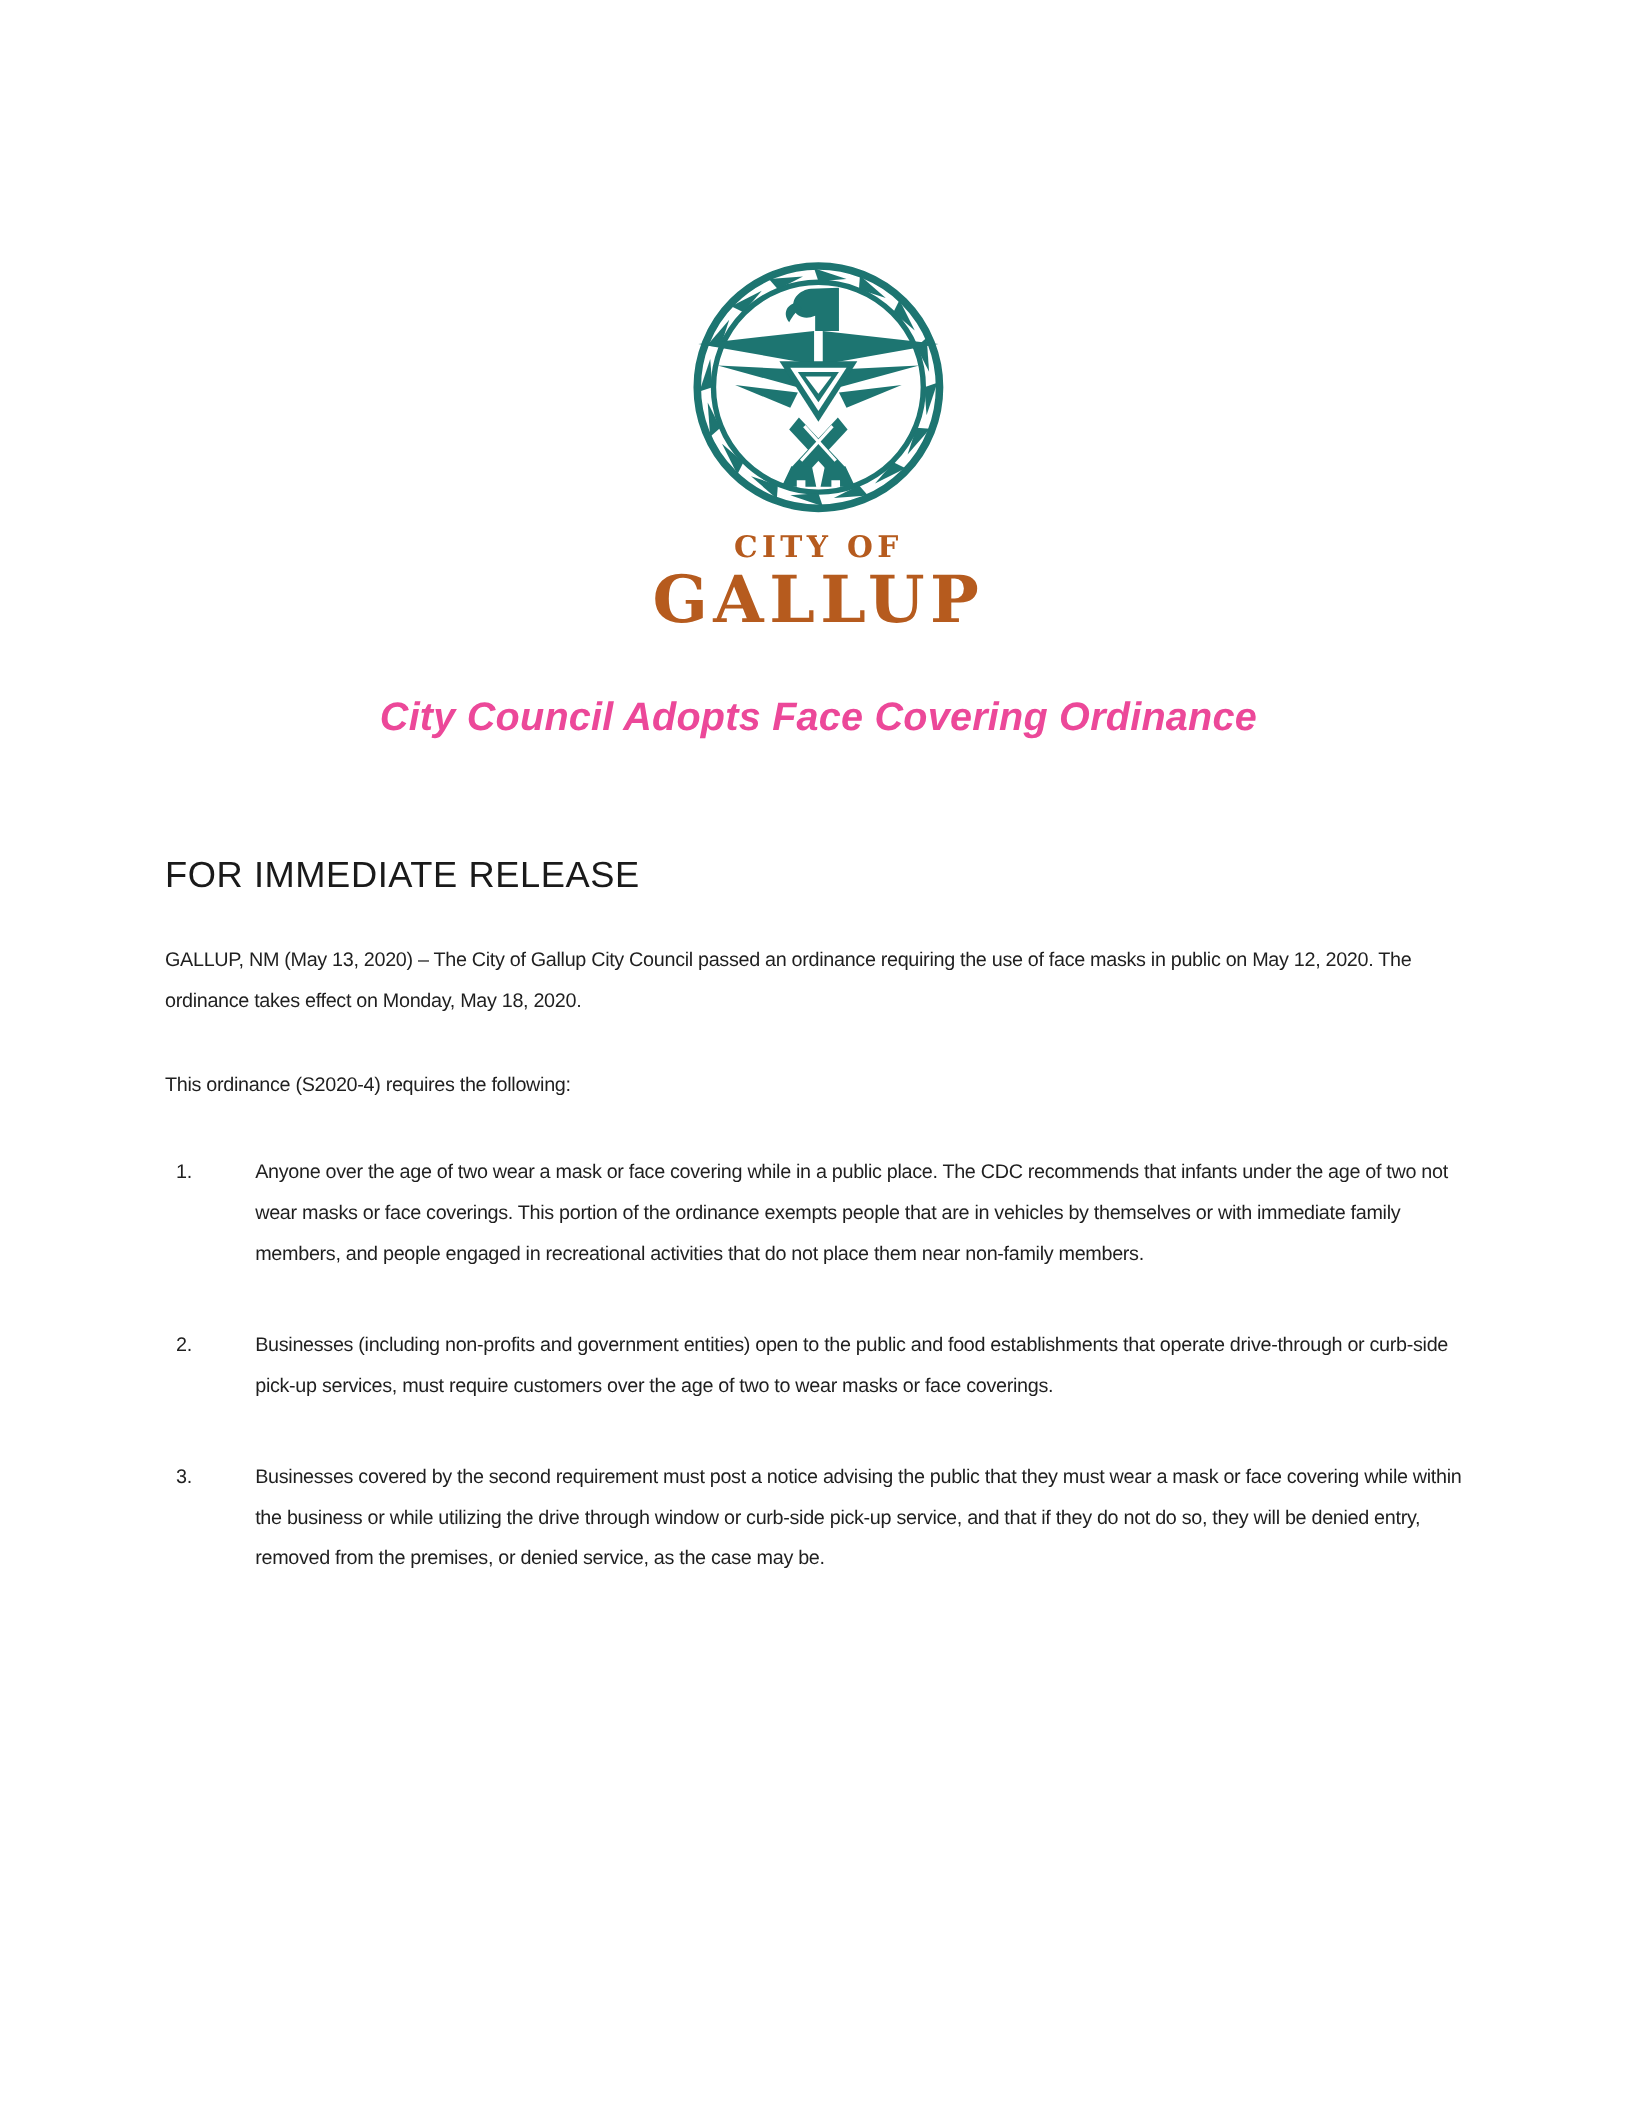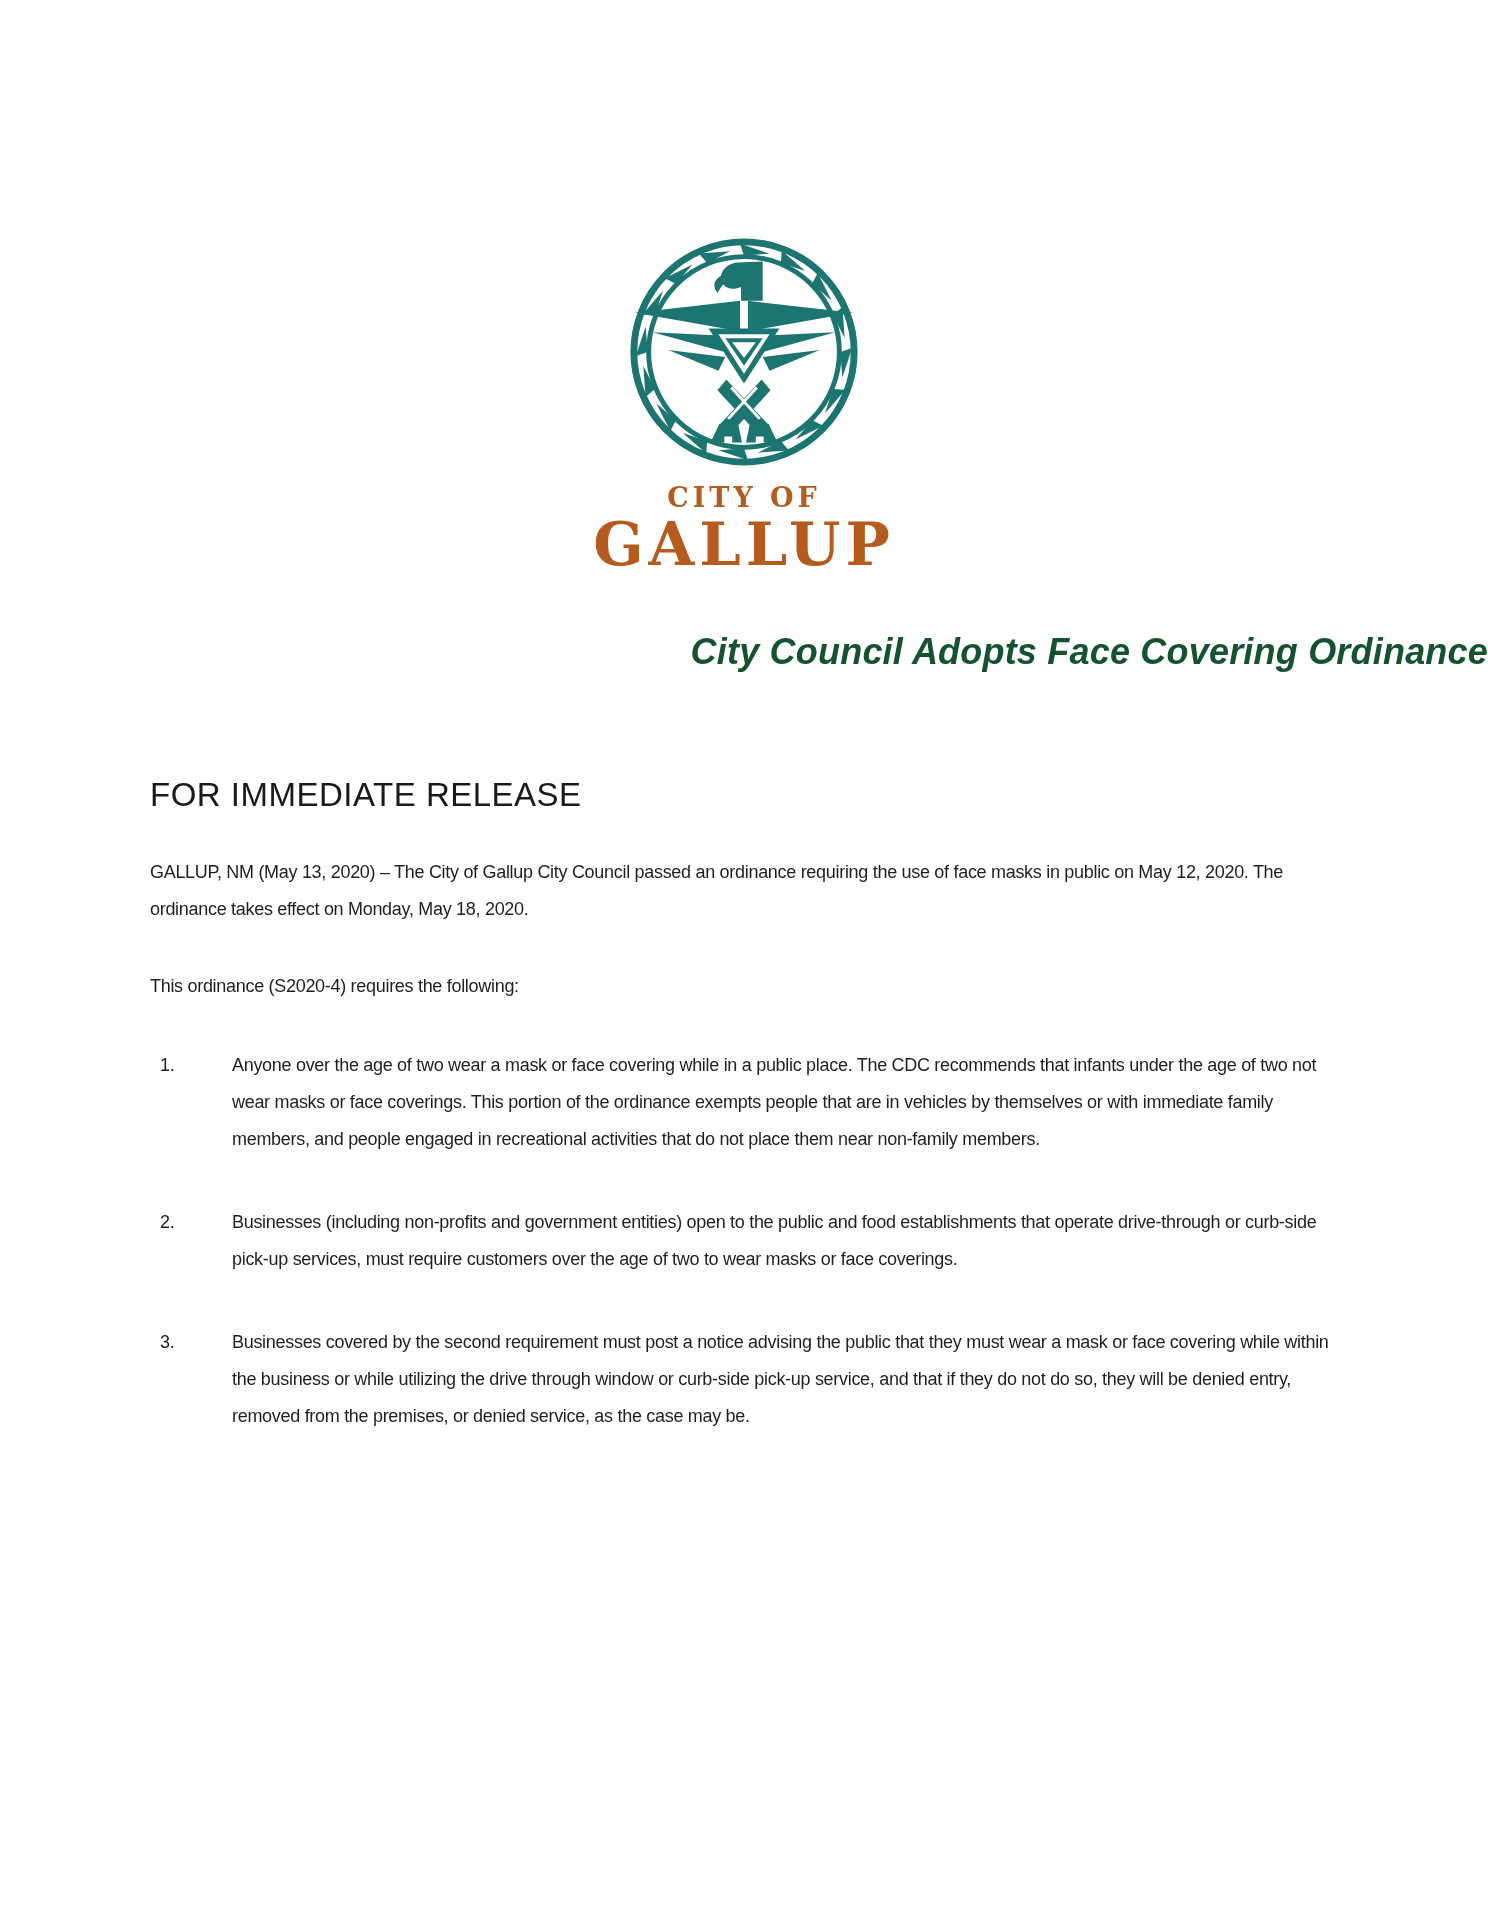--- a/index.html
+++ b/index.html
@@ -42,24 +42,24 @@
   
   .contact{
     margin:134px 0 0 150px;
     font-weight:bold;
     font-size:26px;line-height:31px;
     color:#111;
   }
   
   .headline{
     margin-top:56px;
-    text-align:right;
+    text-align:center;
     font-size:36px;line-height:40px;
     font-weight:bold;font-style:italic;
-    color:#14532d;
+    color:#ec4899;
     letter-spacing:0.2px;
   }
   
   .release{
     margin:104px 0 0 150px;
     font-size:33px;line-height:38px;
     font-weight:normal;
     color:#1a1a1a;
     letter-spacing:0.5px;
   }

